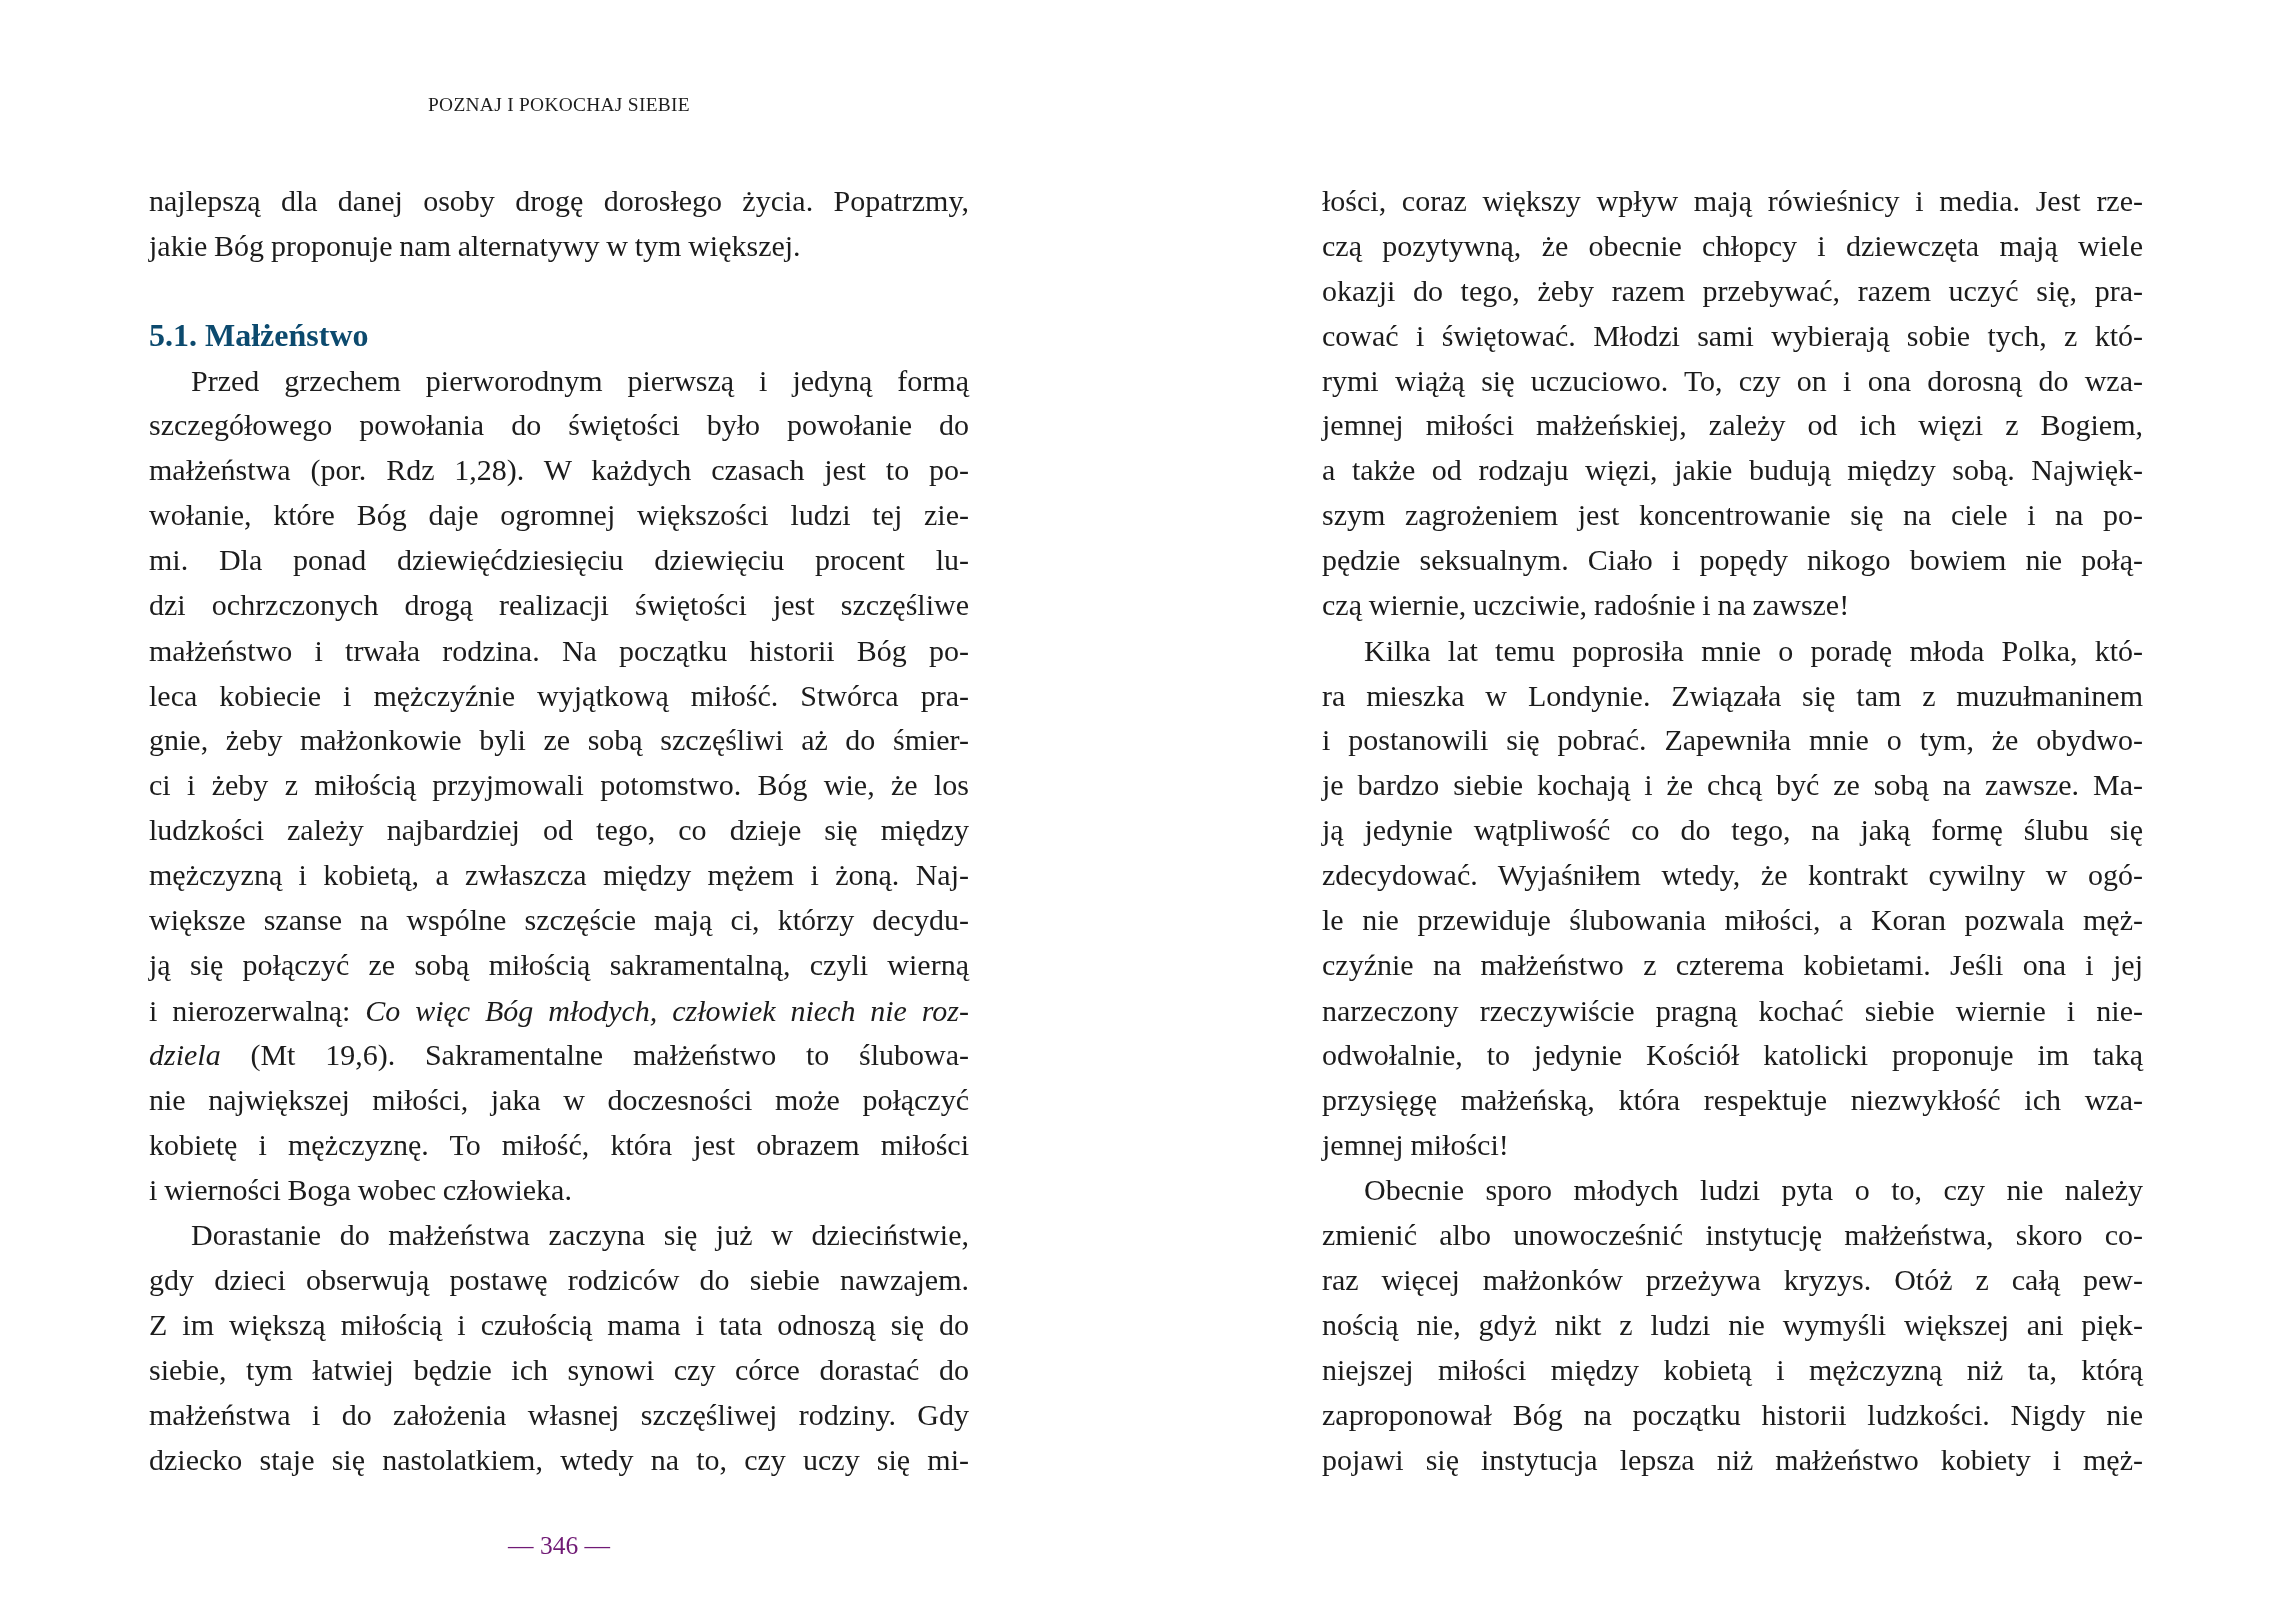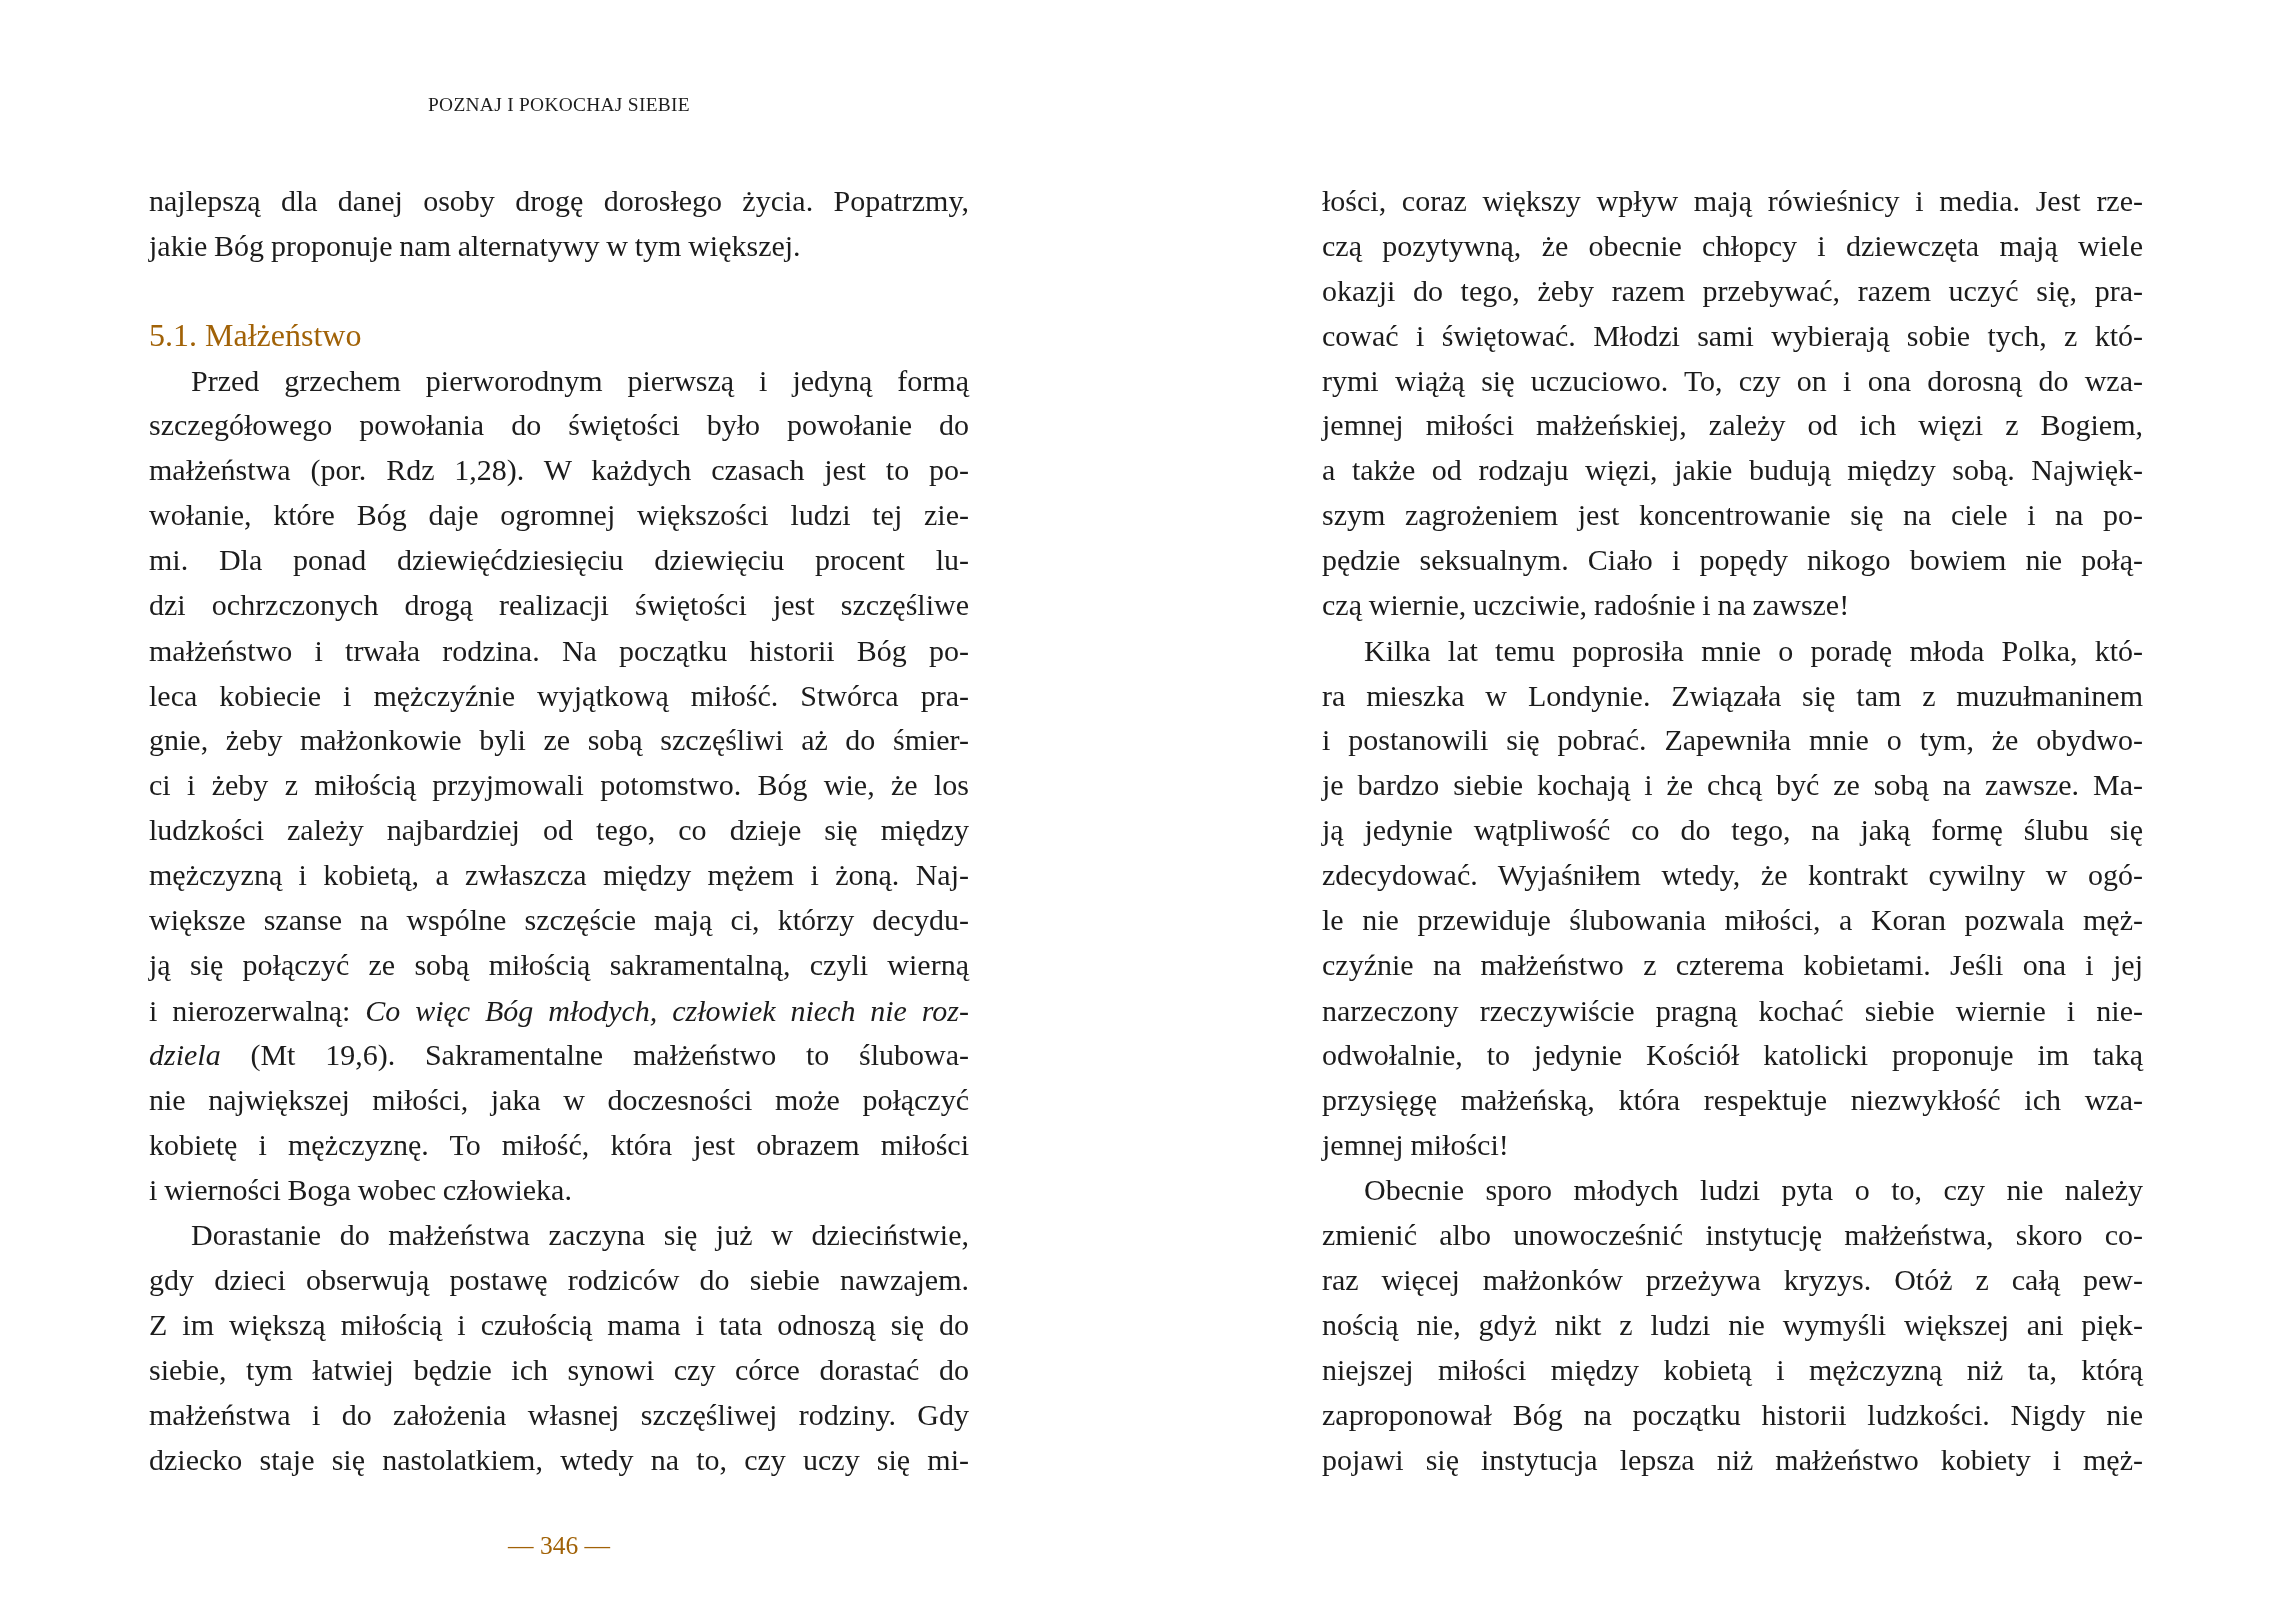--- a/index.html
+++ b/index.html
@@ -25,27 +25,27 @@
     font-size: 30px; line-height: 45px; color: #1c1c1c;
     white-space: nowrap; text-align: justify; text-align-last: justify;
     word-spacing: -0.7px;
   }
   .line.last { text-align: left; text-align-last: left; }
   .line.indent { padding-left: 42px; box-sizing: border-box; }
   .line .it { font-style: italic; }
   .heading {
     position: absolute; left: 0; right: 0; height: 45px;
     font-family: "Liberation Serif", "DejaVu Serif", serif;
-    font-size: 32px; font-weight: normal; line-height: 45px; color: #a16207;
+    font-size: 32px; font-weight: bold; line-height: 45px; color: #0c4a6e;
     white-space: nowrap;
   }
   .folio {
     position: absolute; top: 1520px; height: 34px; line-height: 34px;
     font-family: "Liberation Serif", "DejaVu Serif", serif;
-    font-size: 25.5px; color: #a16207; text-align: center; white-space: nowrap;
+    font-size: 25.5px; color: #701a75; text-align: center; white-space: nowrap;
   }
   .page.left .folio { left: 149px; width: 820px; }
   .page.right .folio { left: 175px; width: 821px; }
 </style>
 </head>
 <body>
 
 <div class="spread">
 
   <div class="page left">

